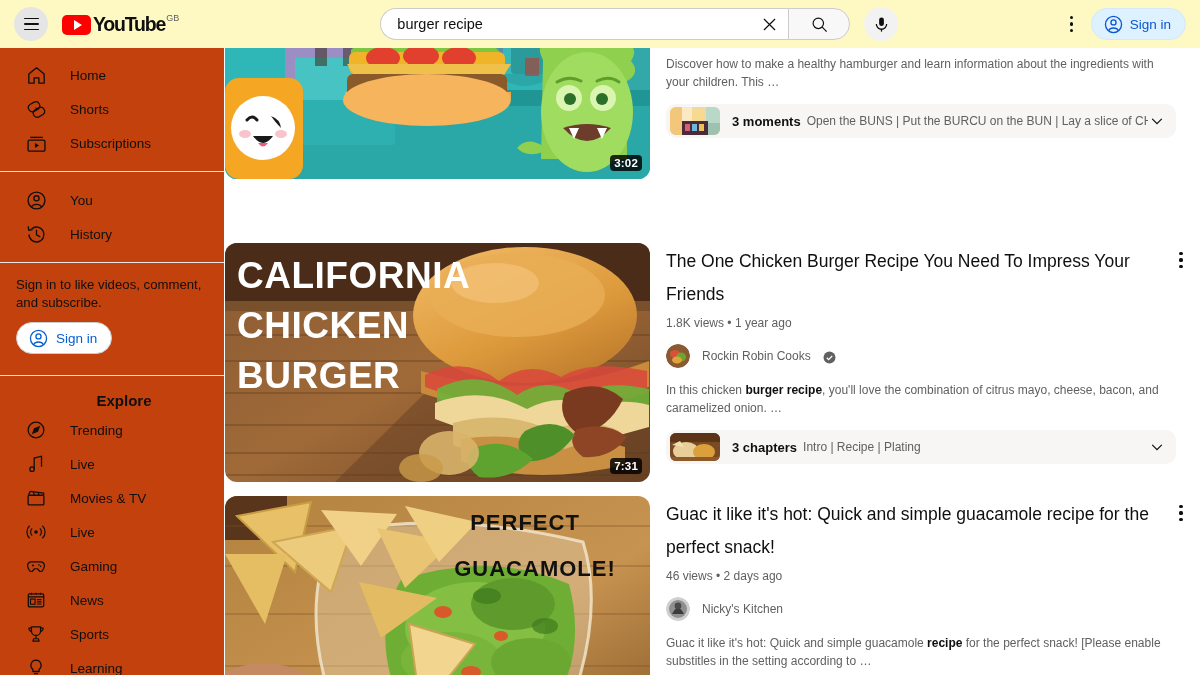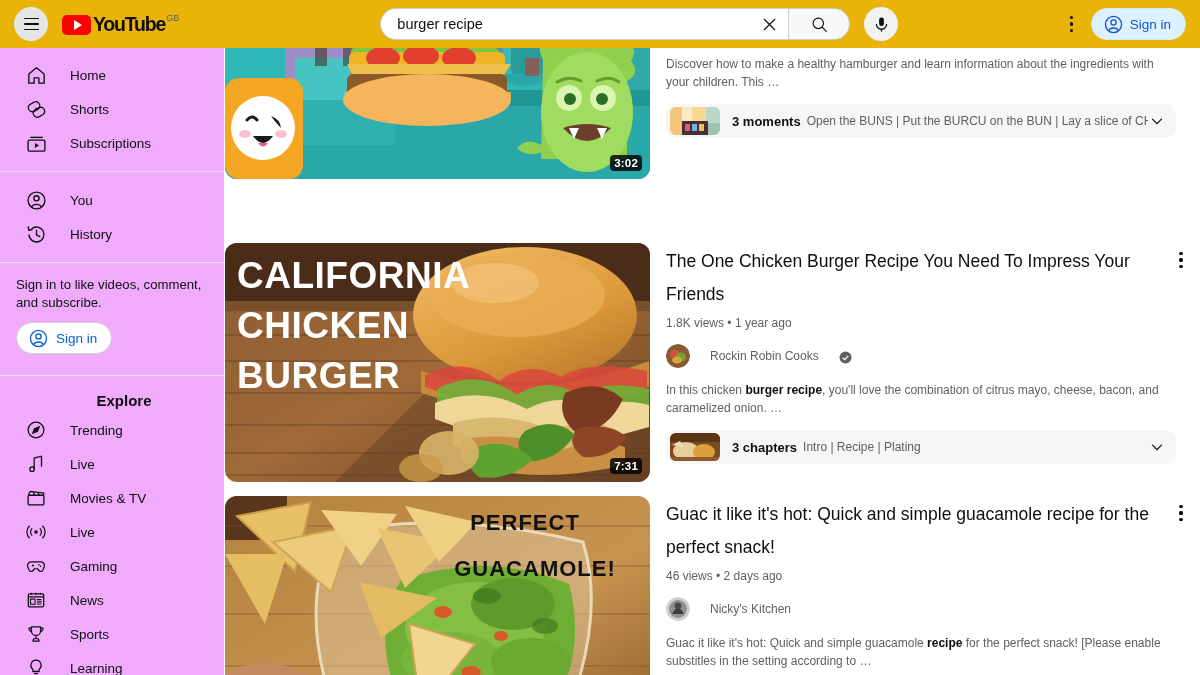--- a/index.html
+++ b/index.html
@@ -8,21 +8,21 @@
     overflow: hidden;
     background: #ffffff;
     font-family: "Liberation Sans", sans-serif;
     color: #0f0f0f;
   }
 
   
   .masthead {
     position: absolute; top: 0; left: 0;
     width: 1200px; height: 48px;
-    background: #eab308;
+    background: #fef9c3;
     display: flex; align-items: center;
     z-index: 50;
   }
   .mh-left { display: flex; align-items: center; padding-left: 14px; width: 224px; }
   .hamburger {
     width: 34px; height: 34px; border-radius: 50%;
     background: #e5e5e5;
     display: flex; flex-direction: column; align-items: center; justify-content: center;
     gap: 4px; cursor: pointer; flex: none;
   }
@@ -85,21 +85,21 @@
     height: 32px; padding: 0 14px 0 11px;
     border: 1px solid #d7e7fb; border-radius: 18px;
     background: #def1ff; color: #0b57d0;
     font-size: 13.5px; font-weight: 500; cursor: pointer;
   }
 
   
   .sidebar {
     position: absolute; top: 48px; left: 0;
     width: 224px; height: 627px;
-    background: #f0abfc;
+    background: #c2410c;
     padding: 10px 0 0 0;
     overflow: hidden;
   }
   .nav-item {
     display: flex; align-items: center;
     height: 34px; margin: 0 12px; padding: 0 12px;
     border-radius: 10px; cursor: pointer;
     gap: 22px;
   }
   .nav-ico { width: 24px; height: 24px; display:flex; align-items:center; justify-content:center; flex:none; }
@@ -138,21 +138,21 @@
     font-size: 11.5px; font-weight: 600;
     padding: 2px 4px; border-radius: 4px;
     letter-spacing: 0.2px;
   }
   .meta { width: 518px; padding-top: 2px; position: relative; }
   .vtitle {
     font-size: 17.5px; line-height: 33px; font-weight: 400;
     color: #0f0f0f; margin: 0; padding-right: 28px; cursor: pointer;
   }
   .vstats { font-size: 12px; color: #606060; margin-top: 5px; }
-  .channel { display: flex; align-items: center; gap: 20px; margin-top: 14px; cursor: pointer; }
+  .channel { display: flex; align-items: center; gap: 12px; margin-top: 14px; cursor: pointer; }
   .avatar { width: 24px; height: 24px; border-radius: 50%; flex: none; overflow:hidden; }
   .chname { font-size: 12px; color: #606060; }
   .verified { width: 13px; height: 13px; flex: none; }
   .vdesc { font-size: 12px; line-height: 18px; color: #606060; margin-top: 13px; padding-right: 10px; }
   .vdesc b { color: #0f0f0f; font-weight: 700; }
   .chip-row {
     margin-top: 13px;
     display: flex; align-items: center;
     background: #f8f6f4; border-radius: 10px;
     height: 34px; padding: 0 10px 0 0;

